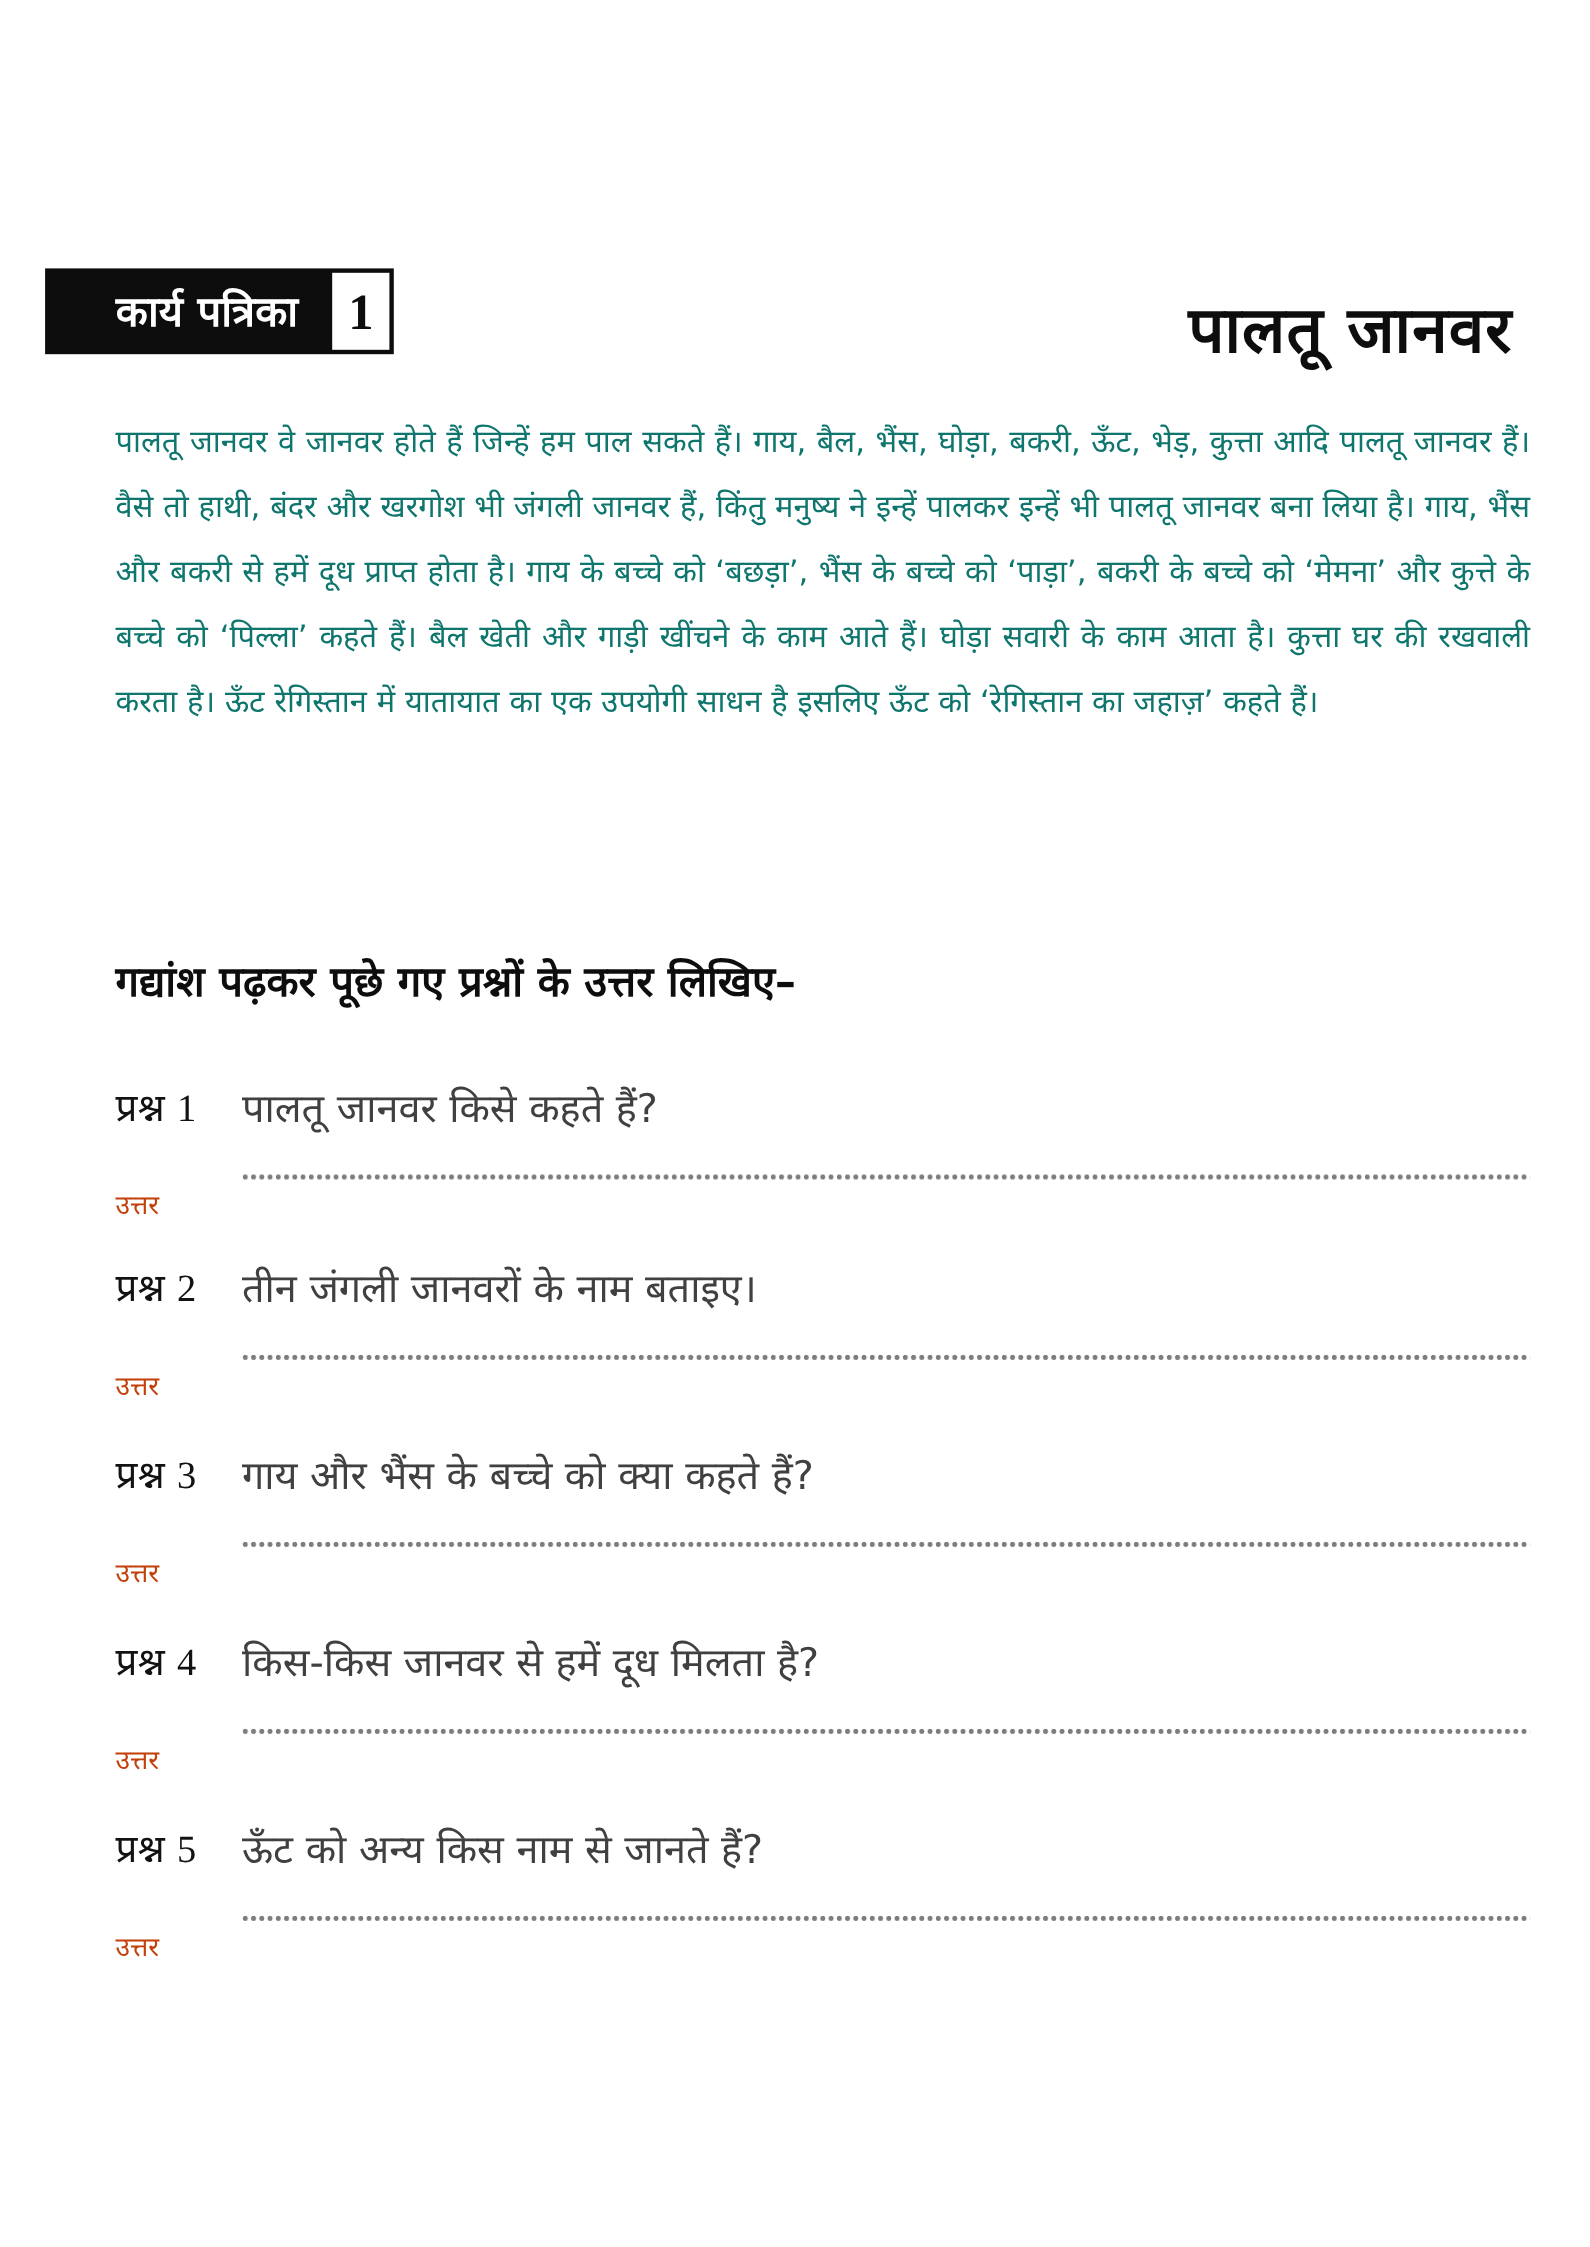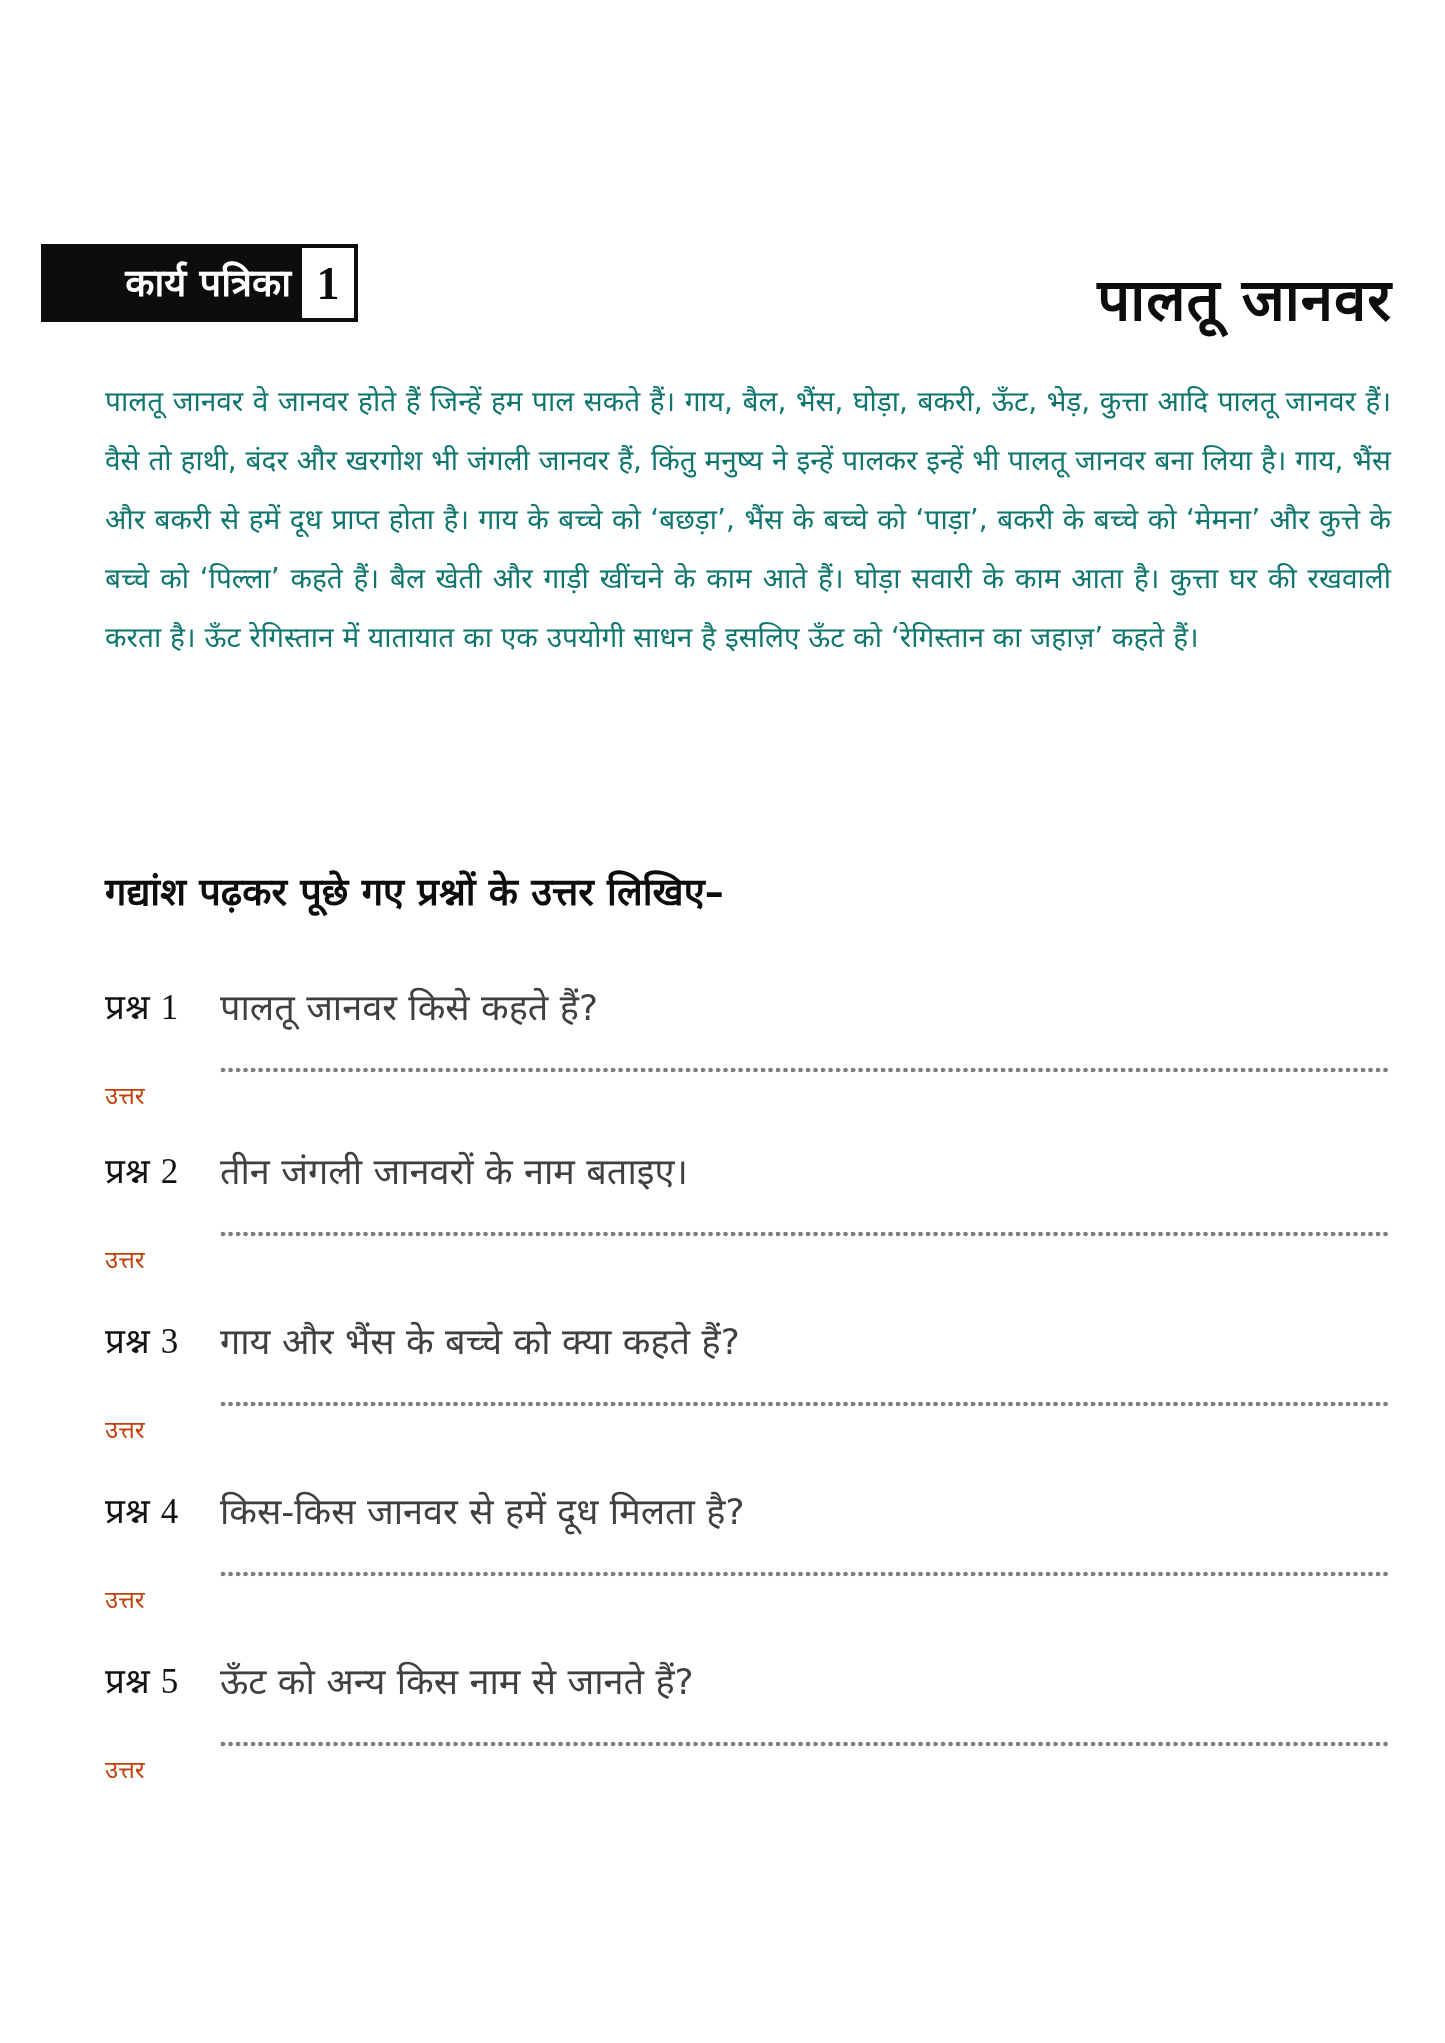--- a/index.html
+++ b/index.html
@@ -16,34 +16,34 @@
   
   .badge {
     position:absolute; left:41px; top:244px;
     width:317px; height:78px;
     background:#0d0d0d;
     display:flex; align-items:center;
   }
   .badge-label {
     flex:1; text-align:right;
     color:#ffffff; font-weight:bold; font-size:38px;
-    padding-right:11px; line-height:78px;
+    padding-right:31px; line-height:78px;
     white-space:nowrap;
   }
   .badge-num {
     width:52px; height:70px; margin-right:4px;
     background:#ffffff; color:#0d0d0d;
     font-weight:bold; font-size:46px;
     font-family:"Liberation Serif", serif;
     display:flex; align-items:center; justify-content:center;
   }
 
   
   .page-title {
-    position:absolute; top:258px; right:53px;
+    position:absolute; top:258px; right:70px;
     font-size:58px; font-weight:bold; color:#0d0d0d;
     white-space:nowrap; letter-spacing:1px;
   }
 
   
   .passage {
     position:absolute; left:105px; top:372px; width:1286px;
     font-size:28px; line-height:59px;
     text-align:justify; color:#0f766e;
   }

